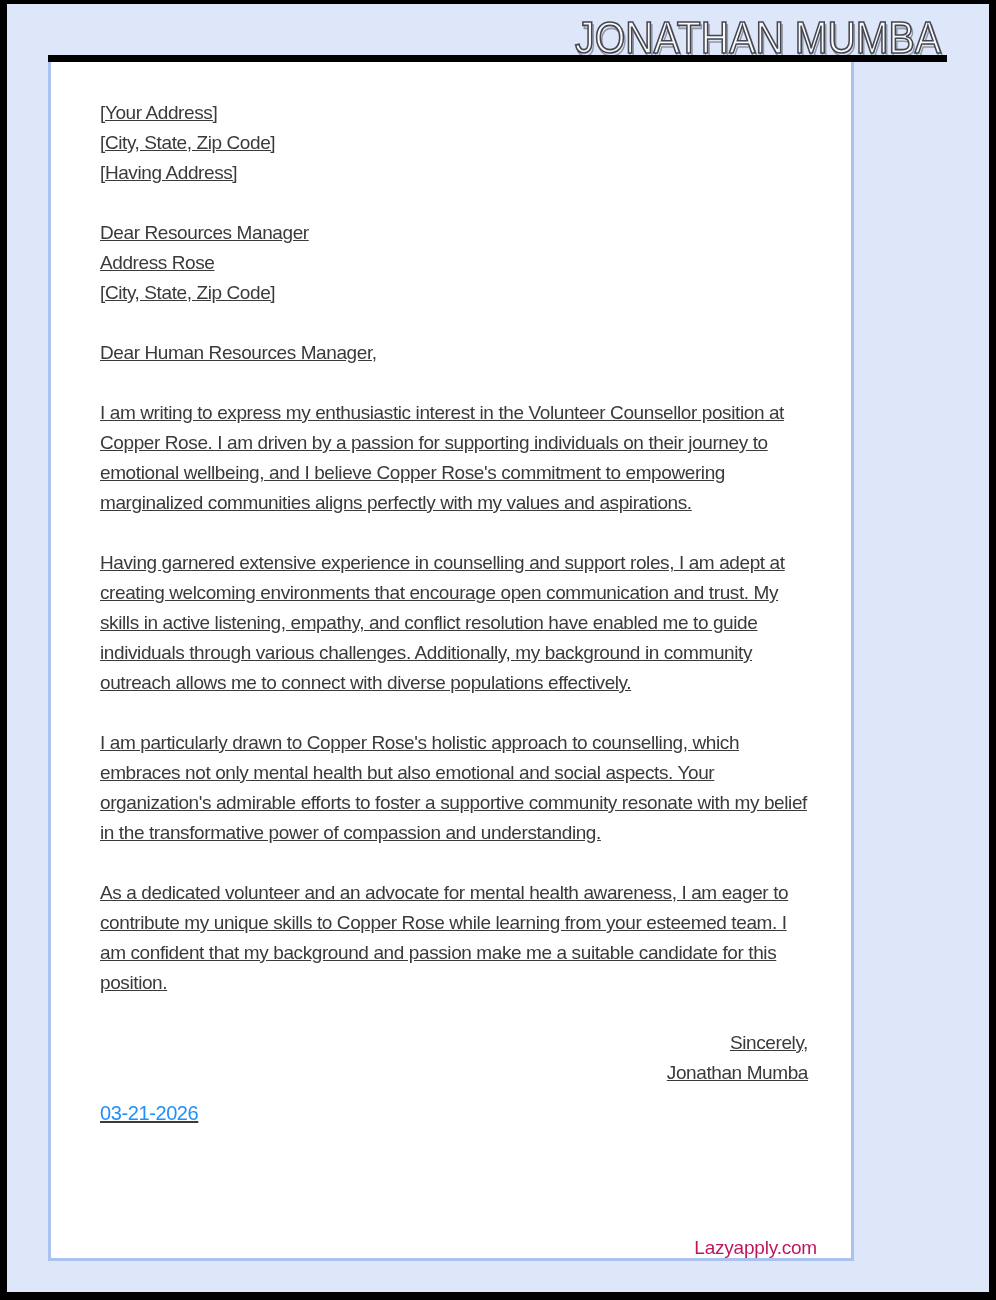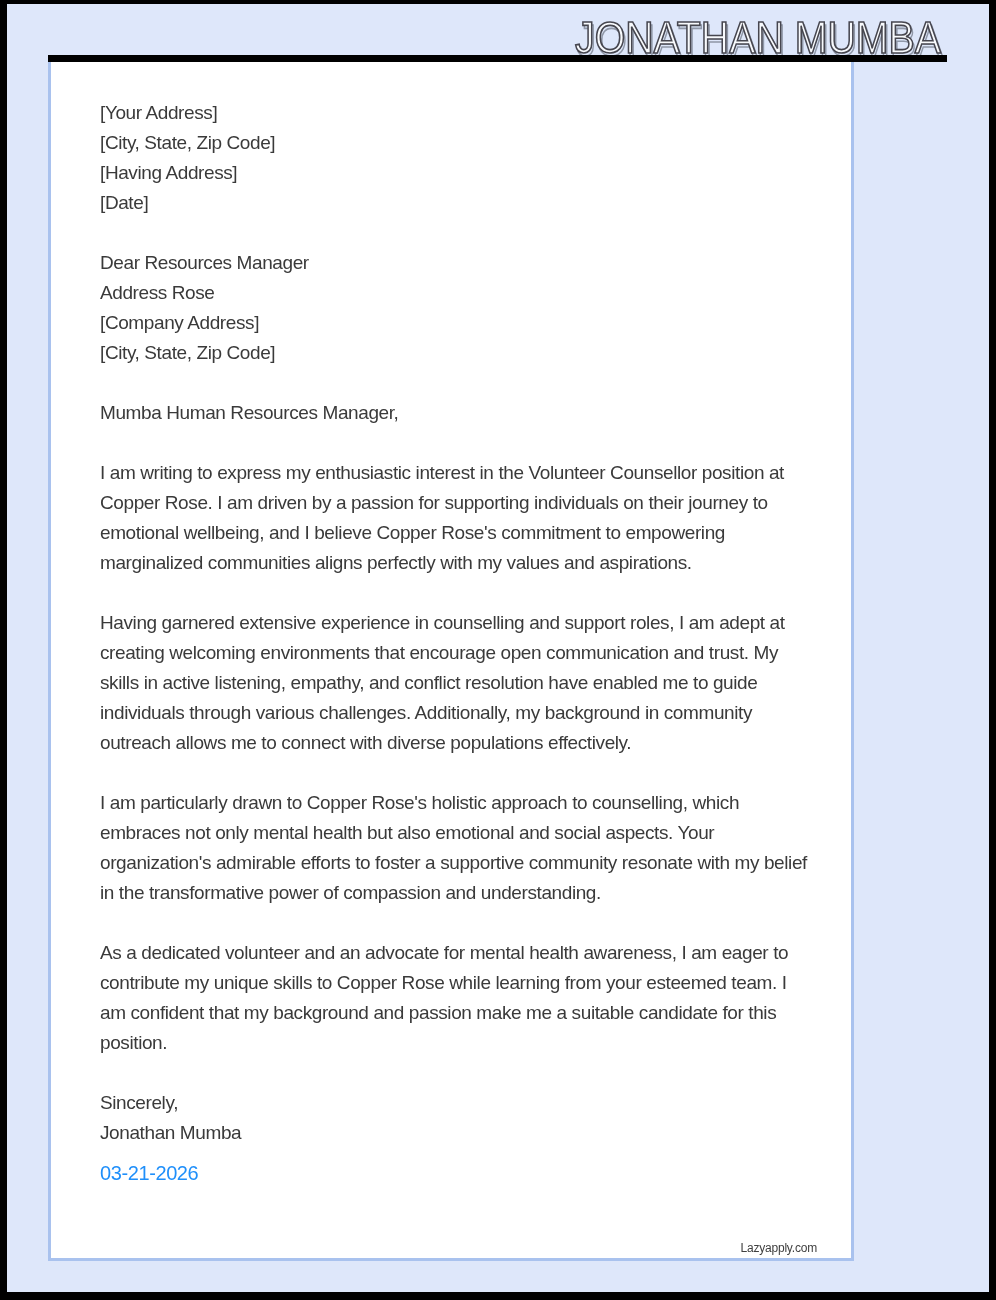--- a/index.html
+++ b/index.html
@@ -36,20 +36,21 @@
     position: absolute;
     top: 58px; left: 41px;
     width: 899px; height: 1199px;
     box-sizing: border-box;
     background: #ffffff;
     border-left: 3px solid #a9c2ee;
     border-right: 3px solid #a9c2ee;
     border-bottom: 3px solid #a9c2ee;
     padding: 36px 43px 0 49px;
     overflow: hidden;
+    text-decoration: underline;
   }
   .doc-text {
     color: #3a3a3a;
     font-size: 19px;
     line-height: 30px;
     letter-spacing: -0.4px;
     max-width: 806px;
   }
   .block { margin: 0 0 30px 0; }
   .block p { margin: 0; }
@@ -57,22 +58,22 @@
   .letter-date {
     margin-top: 12px;
     color: #1f8ffa;
     font-size: 20px;
     line-height: 26px;
     cursor: pointer;
   }
   .brand-watermark {
     position: absolute;
     bottom: 1px; right: 34px;
-    color: #404040;
-    font-size: 12px;
+    color: #be185d;
+    font-size: 19px;
     line-height: 18px;
     letter-spacing: -0.2px;
   }
 </style>
 </head>
 <body>
 
 <div class="page-bg">
 
   <div class="letterhead">
@@ -83,52 +84,50 @@
   </div>
 
   <div class="divider-bar"></div>
 
   <div class="document doc-text">
 
     <div class="block">
       <p class="addr-line">[Your Address]</p>
       <p class="addr-line">[City, State, Zip Code]</p>
       <p class="addr-line">[Having Address]</p>
-      <p class="addr-line">[Date]</p>
     </div>
 
     <div class="block">
       <p class="addr-line">Dear Resources Manager</p>
       <p class="addr-line">Address Rose</p>
-      <p class="addr-line">[Company Address]</p>
       <p class="addr-line">[City, State, Zip Code]</p>
     </div>
 
     <div class="block">
-      <p>Mumba Human Resources Manager,</p>
+      <p>Dear Human Resources Manager,</p>
     </div>
 
     <div class="block">
       <p>I am writing to express my enthusiastic interest in the Volunteer Counsellor position at Copper Rose. I am driven by a passion for supporting individuals on their journey to emotional wellbeing, and I believe Copper Rose's commitment to empowering marginalized communities aligns perfectly with my values and aspirations.</p>
     </div>
 
     <div class="block">
       <p>Having garnered extensive experience in counselling and support roles, I am adept at creating welcoming environments that encourage open communication and trust. My skills in active listening, empathy, and conflict resolution have enabled me to guide individuals through various challenges. Additionally, my background in community outreach allows me to connect with diverse populations effectively.</p>
     </div>
 
     <div class="block">
       <p>I am particularly drawn to Copper Rose's holistic approach to counselling, which embraces not only mental health but also emotional and social aspects. Your organization's admirable efforts to foster a supportive community resonate with my belief in the transformative power of compassion and understanding.</p>
     </div>
 
     <div class="block">
       <p>As a dedicated volunteer and an advocate for mental health awareness, I am eager to contribute my unique skills to Copper Rose while learning from your esteemed team. I am confident that my background and passion make me a suitable candidate for this position.</p>
     </div>
 
 
-    <div class="block" style="margin-bottom: 12px;">
+    <div class="block" style="margin-bottom: 12px; text-align: right;">
       <p>Sincerely,</p>
       <p>Jonathan Mumba</p>
     </div>
 
     <div class="letter-date">03-21-2026</div>
 
     <div class="brand-watermark">Lazyapply.com</div>
 
   </div>
 

